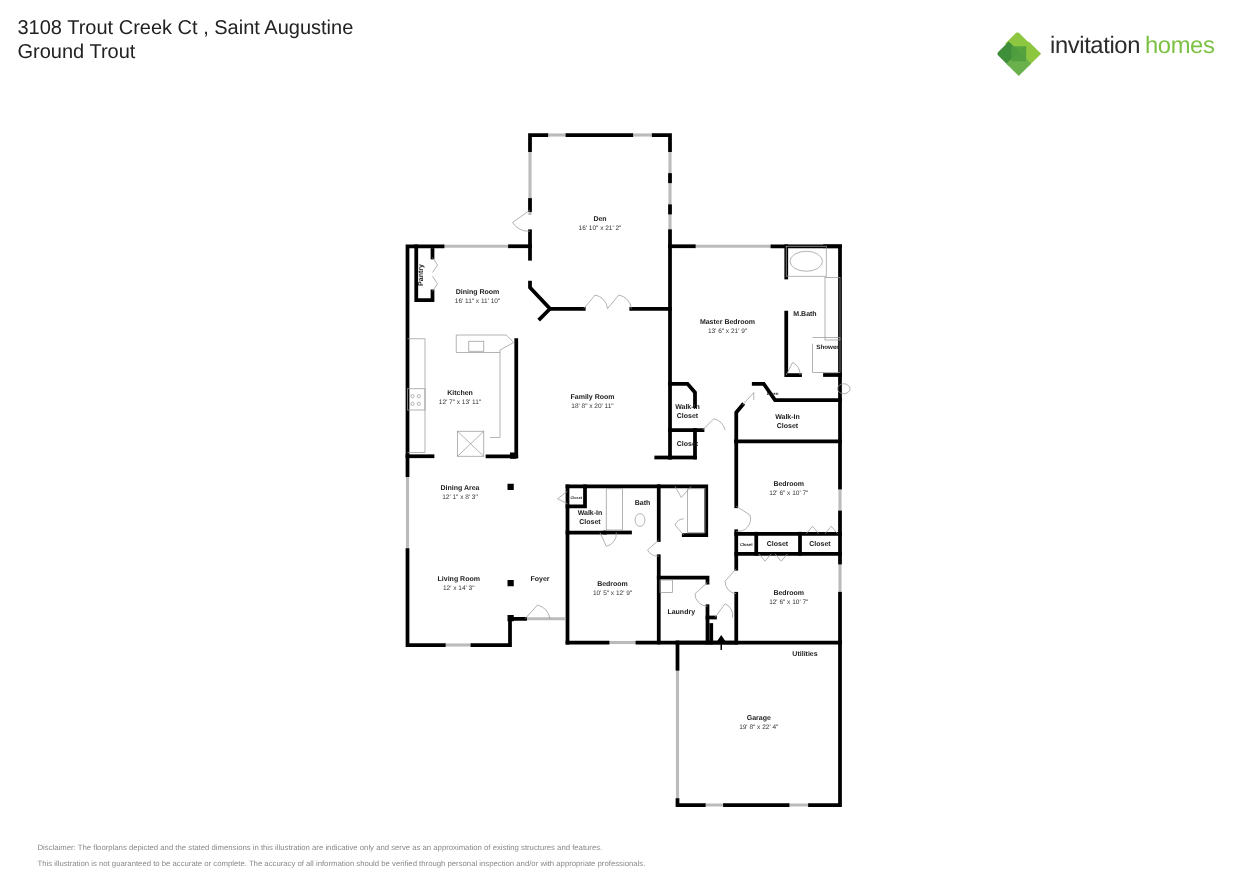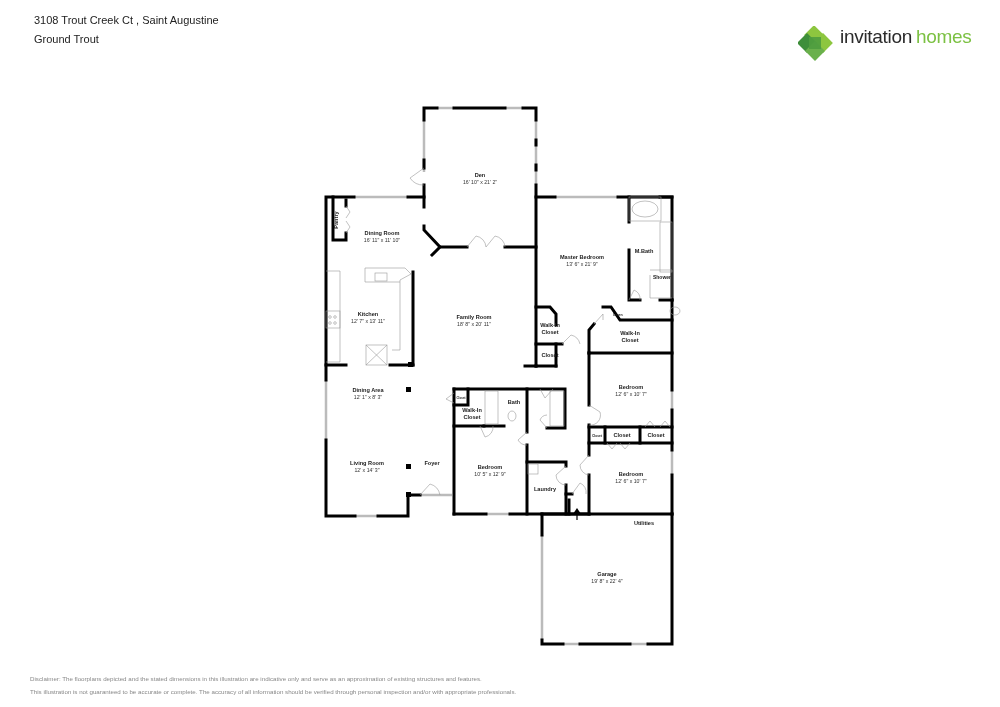--- a/index.html
+++ b/index.html
@@ -1,17 +1,17 @@
 <!DOCTYPE html>
 <html><head>
 <meta charset="utf-8">
 <style>
   html, body { margin:0; padding:0; background:#ffffff; }
   body { width:1000px; height:707px; position:relative; overflow:hidden; font-family:"Liberation Sans", sans-serif; color:#222; }
-  .hdr { position:absolute; left:14px; font-size:11px; color:#222;margin-left:20px; }
+  .hdr { position:absolute; left:14px; font-size:16px; color:#222; }
   .hdr.l1 { top:14px; }
   .hdr.l2 { top:33px; }
   .logo { position:absolute; left:798px; top:26px; display:flex; align-items:flex-start; }
   .logo-text { font-size:19px; margin-left:6px; letter-spacing:-0.3px; }
   .logo-text .a { color:#2b2b2b; }
   .logo-text .b { color:#7cc143; margin-left:4px; }
   .disc { position:absolute; left:30px; font-size:6.2px; color:#888; }
   .disc.d1 { top:675px; }
   .disc.d2 { top:688px; }
   svg.plan { position:absolute; left:0; top:0; }

